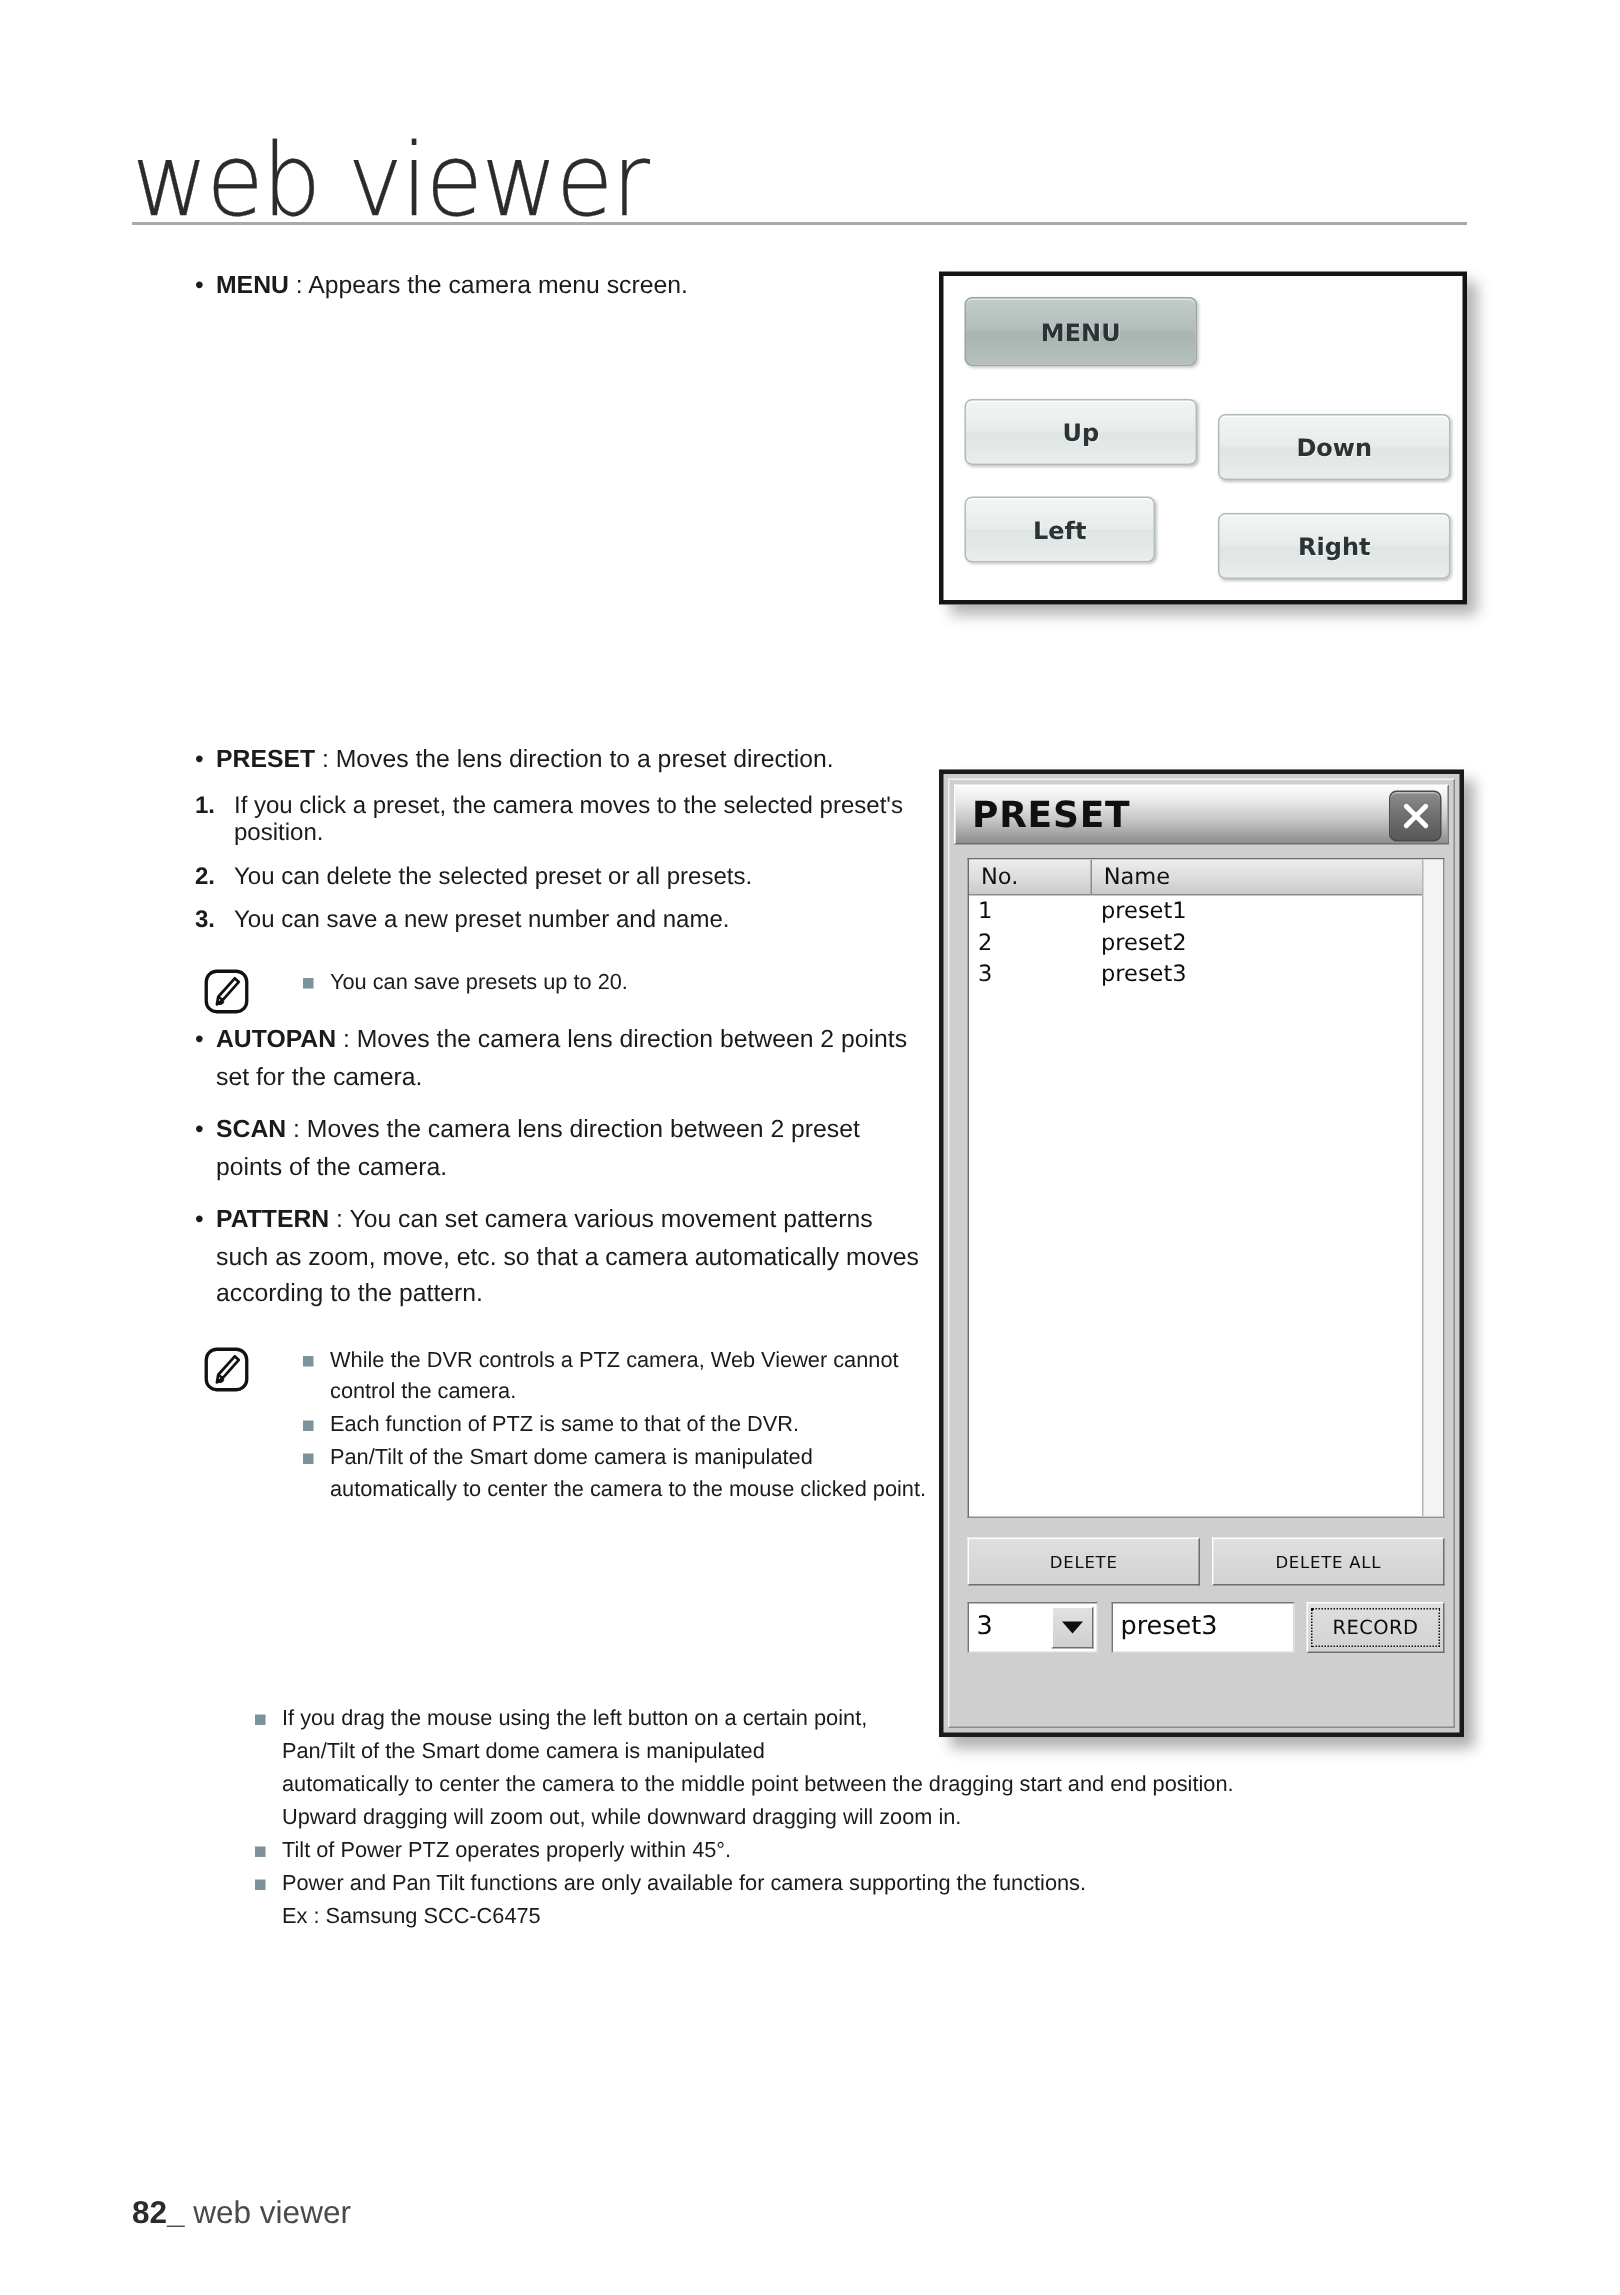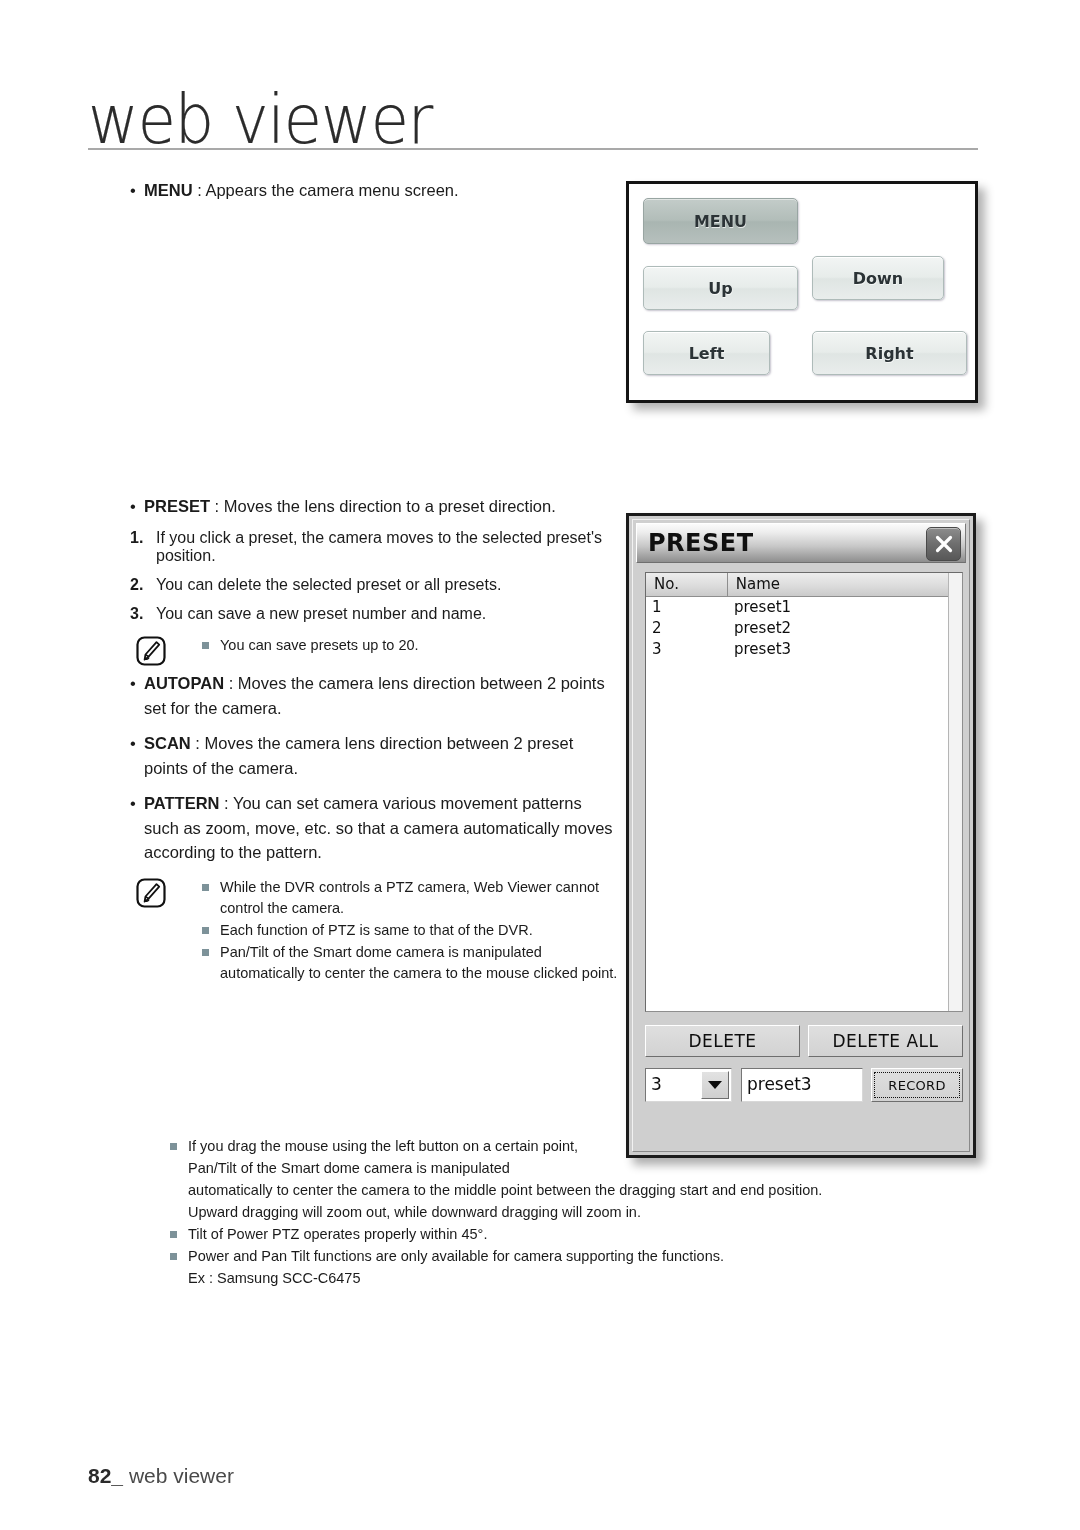--- a/index.html
+++ b/index.html
@@ -79,21 +79,21 @@
     position: absolute;
     left: 0;
     top: 0;
     font-weight: bold;
   }
 
   
   .note-block {
     position: relative;
     padding-left: 72px;
-    margin-top: 12px;
+    margin-top: 22px;
   }
   .note-icon {
     position: absolute;
     left: 6px;
     top: 1px;
     width: 30px;
     height: 30px;
   }
   .note-item {
     position: relative;
@@ -153,23 +153,23 @@
     border: 1px solid #aebbb9;
     box-shadow: inset 0 1px 0 #ffffff, 1px 1px 2px rgba(90,80,110,0.35);
   }
   .ptz-btn.active {
     background: linear-gradient(180deg, #c3ccc9 0%, #b2bdb9 48%, #a9b5b1 52%, #b6c0bd 100%);
     border: 1px solid #98a5a2;
     box-shadow: inset 0 1px 0 rgba(255,255,255,0.5), 1px 1px 2px rgba(90,80,110,0.30);
   }
   #btn-menu  { left: 14px;  top: 14px;  width: 155px; height: 46px; }
   #btn-up    { left: 14px;  top: 82px;  width: 155px; height: 44px; }
-  #btn-down  { left: 183px; top: 72px;  width: 132px; height: 44px; }
+  #btn-down  { left: 183px; top: 92px;  width: 155px; height: 44px; }
   #btn-left  { left: 14px;  top: 147px; width: 127px; height: 44px; }
-  #btn-right { left: 183px; top: 147px; width: 155px; height: 44px; }
+  #btn-right { left: 183px; top: 158px; width: 155px; height: 44px; }
 
   
   #preset-dialog {
     position: absolute;
     left: 626px;
     top: 513px;
     width: 350px;
     height: 645px;
     background: #cdcdcd;
     border: 3px solid #1b1b1b;
@@ -270,21 +270,21 @@
     border-left: 1px solid #b5b5b5;
   }
 
   .win-btn {
     position: absolute;
     background: linear-gradient(180deg, #dfdfdf 0%, #d2d2d2 100%);
     border: 1px solid #ffffff;
     border-right-color: #6e6e6e;
     border-bottom-color: #6e6e6e;
     box-sizing: border-box;
-    font-size: 17px;
+    font-size: 11px;
     color: #0d0d0d;
     display: flex;
     align-items: center;
     justify-content: center;
     letter-spacing: 0.5px;
   }
   #btn-delete     { left: 12px;  top: 505px; width: 155px; height: 32px; }
   #btn-delete-all { left: 175px; top: 505px; width: 155px; height: 32px; }
 
   #preset-num-select {

